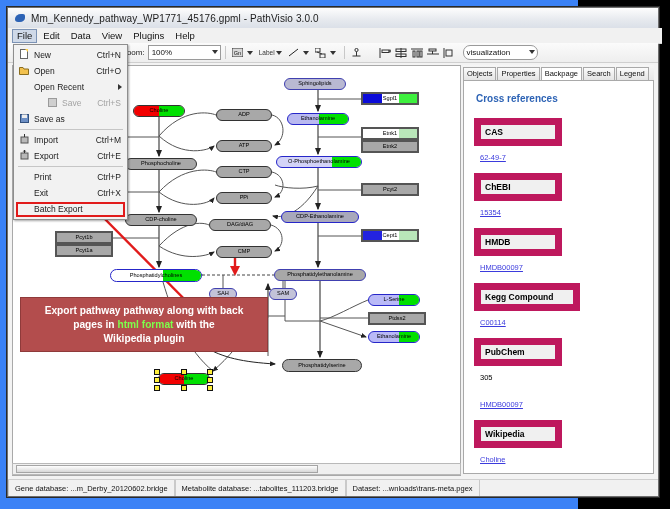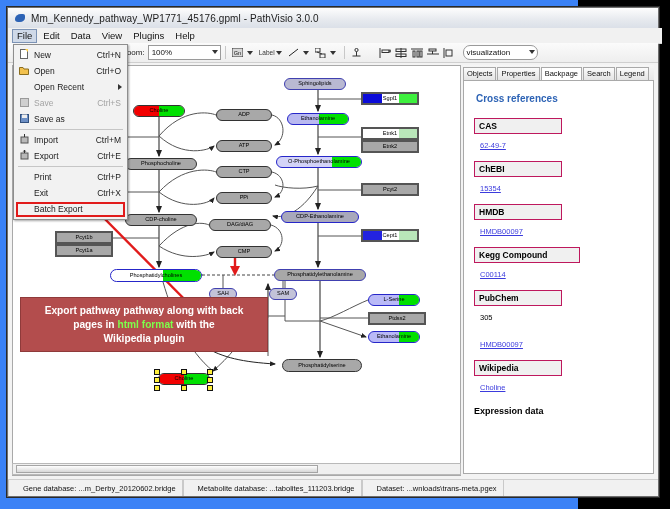--- a/index.html
+++ b/index.html
@@ -76,44 +76,44 @@
   .tabstrip{position:absolute;left:0;top:0;width:100%;height:15px;
             background:linear-gradient(#f6f6f6,#e8e8e8);display:flex;align-items:flex-end;}
   .tab{font-size:7.5px;color:#111;border:1px solid #a9a9a9;border-bottom:none;
        background:linear-gradient(#fbfbfb,#e4e4e4);padding:1px 3px;margin-right:1px;line-height:10px;}
   .tab.sel{background:#fff;font-weight:normal;position:relative;top:1px;padding-bottom:2px;}
   .panelbody{position:absolute;left:0;top:15px;width:100%;height:394px;background:#fff;
              border:1px solid #a9a9a9;border-top:1px solid #a9a9a9;box-sizing:border-box;
              padding:8px 10px;overflow:hidden;}
   .xref-title{color:#2d63b5;font-weight:bold;font-size:10px;margin:4px 0 14px 2px;}
   .xrow{margin-bottom:3px;}
-  .xhead{border:1px solid #be185d;background:#f0f0f0;font-weight:bold;font-size:8.5px;color:#000;
+  .xhead{border:7px solid #be185d;background:#f0f0f0;font-weight:bold;font-size:8.5px;color:#000;
          padding:2px 4px;width:88px;box-sizing:border-box;}
   .xval{font-size:7.5px;color:#3b3bdd;text-decoration:underline;margin:3px 0 8px 6px;display:inline-block;}
   .xval.plain{color:#000;text-decoration:none;}
   .expr{font-weight:bold;font-size:9px;color:#000;margin-top:6px;}
 
   
   .filemenu{position:absolute;left:5px;top:36px;width:113px;background:#f2f2f2;
             border:1px solid #8e8e8e;box-shadow:1px 1px 2px rgba(0,0,0,.35);z-index:40;padding:2px 0;}
   .fm-row{position:relative;height:16px;display:flex;align-items:center;font-size:8.5px;color:#1a1a1a;}
   .fm-row .ic{width:20px;text-align:center;font-size:8px;}
   .fm-row .nm{flex:1;}
   .fm-row .acc{padding-right:6px;font-size:8.5px;color:#1a1a1a;}
-  .fm-row.dis{color:#a3a3a3;}
+  .fm-row.dis{color:#a3a3a3;padding-left:28px;}
   .fm-row.dis .acc{color:#a3a3a3;}
   .fm-sep{height:1px;background:#c6c6c6;margin:2px 4px;}
   .fm-arrow{position:absolute;right:5px;top:5px;width:0;height:0;border-top:3px solid transparent;
             border-bottom:3px solid transparent;border-left:4px solid #333;}
   .fm-hl{position:absolute;left:2px;right:2px;height:15px;border:2px solid #e11b1b;box-sizing:border-box;}
 
   
   .statusbar{position:absolute;left:0;bottom:0;width:100%;height:16px;background:#f1f1f1;
              border-top:1px solid #cfcfcf;display:flex;align-items:center;}
-  .status-txt{font-size:7.5px;color:#111;padding-left:14px;white-space:nowrap;}
+  .status-txt{font-size:7.5px;color:#111;padding-left:6px;white-space:nowrap;}
   .status-cell{border:1px solid #c9c9c9;border-top:none;border-bottom:none;height:16px;
                display:flex;align-items:center;}
 </style>
 </head>
 <body>
 
 <div id="root">
  <div class="winframe">
 
   <div class="titlebar">

